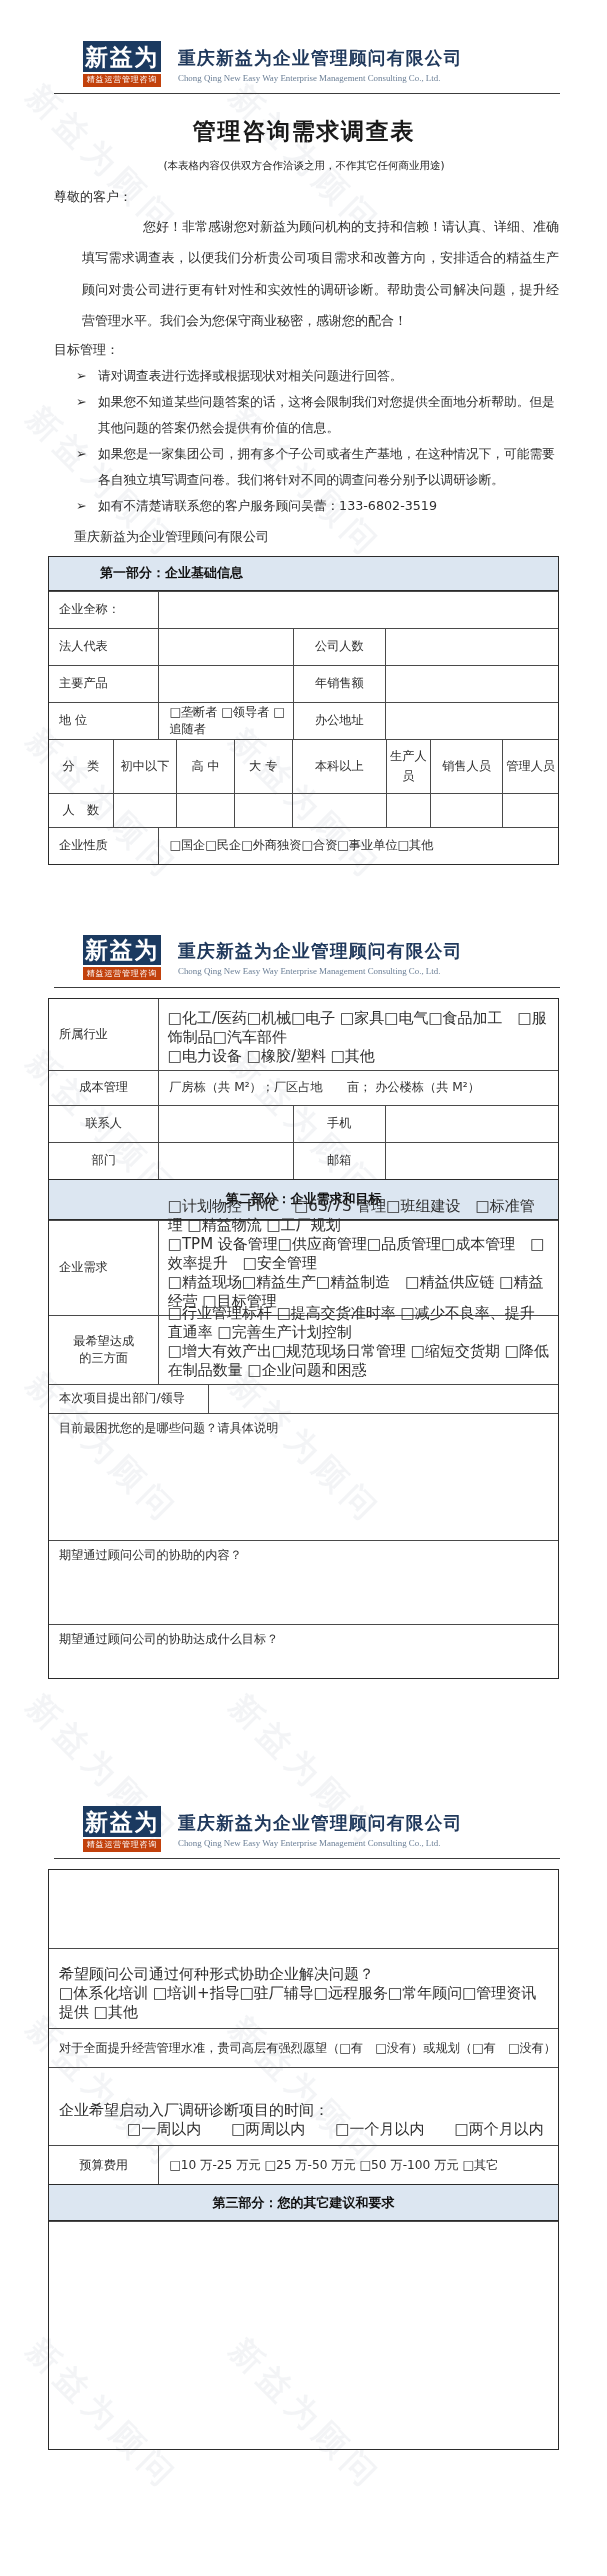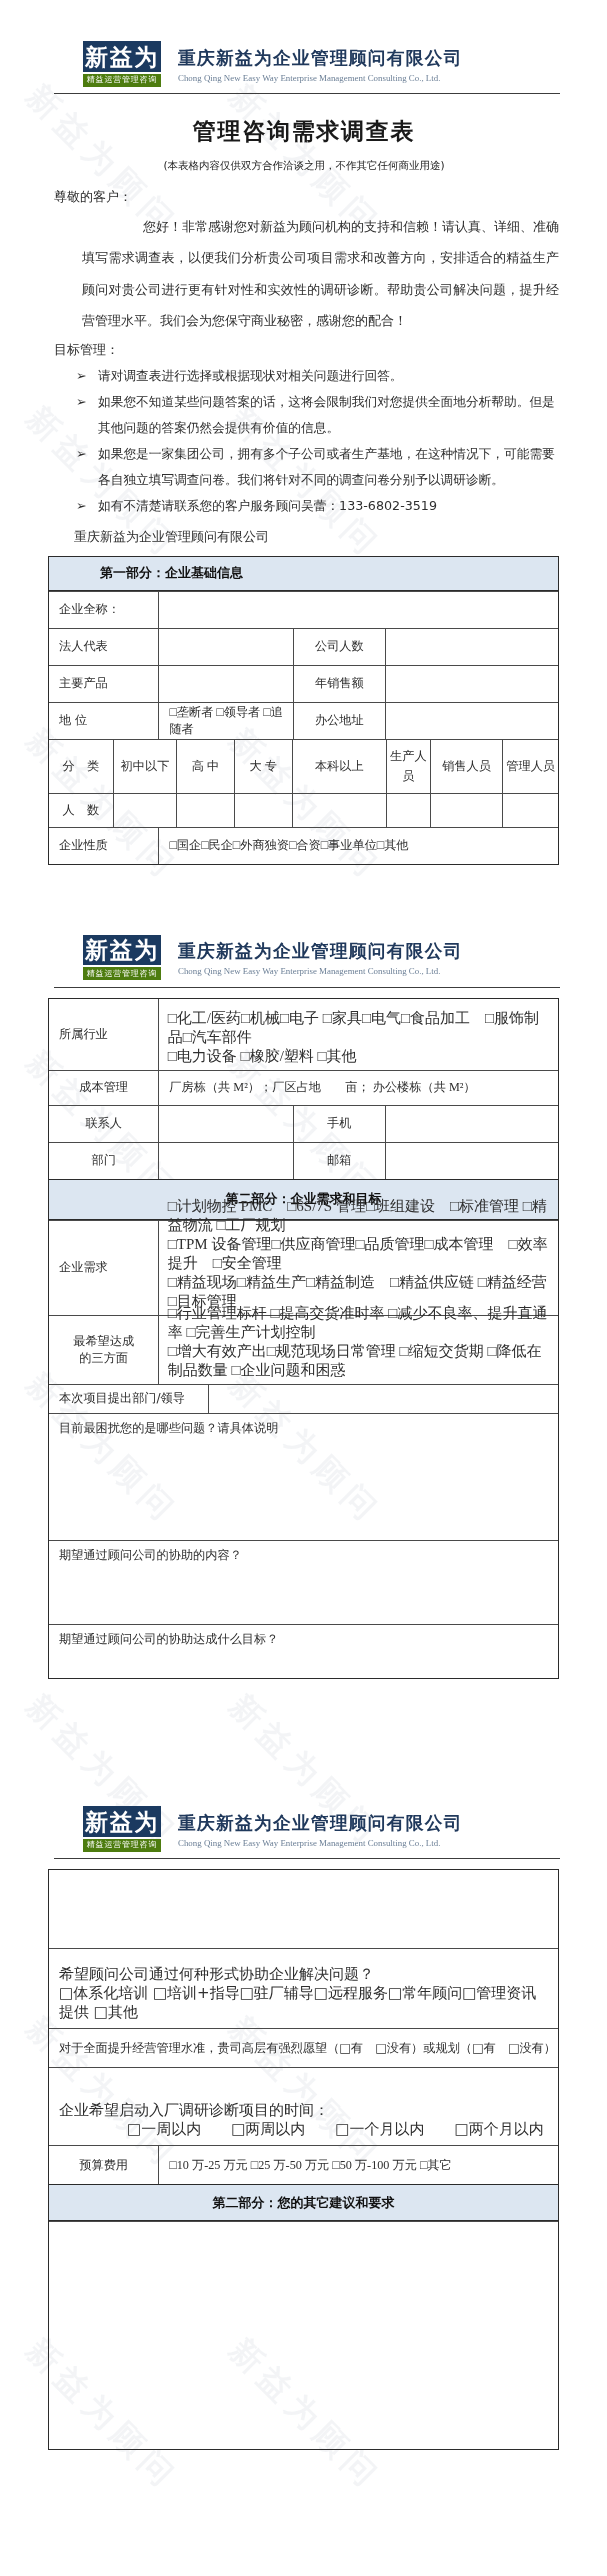--- a/index.html
+++ b/index.html
@@ -13,21 +13,21 @@
               display:flex; flex-wrap:wrap; overflow:hidden; }
   .wm { width:203px; height:322px; display:flex; align-items:center; justify-content:center; }
   .wm span { transform:rotate(45deg); font-size:32px; font-weight:bold;
              color:#93a0b1; opacity:.10; letter-spacing:7.6px; white-space:nowrap; }
   
   .doc { position:relative; z-index:1; padding-top:18.6px; }
   .pg-header { display:flex; align-items:flex-end; gap:17px; margin-left:83px; height:68px; }
   .logo { width:78px; }
   .logo-main { background:#1b3a60; color:#fff; text-align:center; font-weight:bold;
                font-size:23px; letter-spacing:1.7px; padding:4.2px 0 3.4px; line-height:1; }
-  .logo-sub  { background:#4d7c0f; color:#fff; text-align:center; font-size:8px;
+  .logo-sub  { background:#c2410c; color:#fff; text-align:center; font-size:8px;
                letter-spacing:0.8px; margin-top:1.7px; padding:1.7px 0; line-height:1.2; }
   .cmp { padding-bottom:3.4px; }
   .cmp-cn { color:#20395c; font-size:17.7px; font-weight:600; letter-spacing:1.3px; }
   .cmp-en { color:#6b7f96; font-size:8.9px; margin-top:3.4px;
             font-family:"Liberation Serif","DejaVu Serif",serif; }
   .rule { margin:6.8px 0 0 54px; width:506px; border-top:1.7px solid #3c3c3c; }
   .form-title { text-align:center; font-size:23px; font-weight:bold; color:#1a1a1a;
                 margin-top:22px; letter-spacing:1.7px; }
   .form-subtitle { text-align:center; font-size:10.5px; color:#222; margin-top:11.8px; }
   .salutation { margin:15px 0 0 54px; font-size:13px; color:#2e2e2e; }
@@ -38,21 +38,21 @@
   .bullet { display:flex; font-size:12.7px; line-height:2.05; color:#2e2e2e; }
   .bullet .bi { width:22px; flex:0 0 22px; }
   .signature { margin:8.4px 0 0 74px; font-size:13px; color:#2e2e2e; }
   
   .tbl { width:511px; margin:10px 0 0 48px; border:1.7px solid #2b2b2b; background:transparent; }
   .trow { display:flex; }
   .trow + .trow { border-top:0.8px solid #4a4a4a; }
   .trow.sec { background:#dce6f1; border-top:1.7px solid #2b2b2b; border-bottom:0.8px solid #2b2b2b; }
   .trow.sec:first-child { border-top:none; border-bottom:0.8px solid #2b2b2b; }
   .tcell { min-height:100%; }
-  .tcell + .tcell { border-left:0.8px solid #4a4a4a;font-family:Liberation Serif, serif; }
+  .tcell + .tcell { border-left:0.8px solid #4a4a4a; }
   .lab { display:flex; align-items:center; padding-left:10px; font-size:12.2px; color:#2e2e2e; }
   .lab.c { justify-content:center; padding-left:0; text-align:center; }
   .sec-title { display:flex; align-items:center; font-weight:bold; font-size:13px;
                color:#111; width:100%; }
   .sec-title.left { padding-left:23px;margin-left:28px; }
   .sec-title.center { justify-content:center; }
   .opts { display:flex; flex-direction:column; justify-content:flex-end;
           padding:3.4px 8.4px; font-size:15px; color:#2e2e2e; }
   .qcell { padding:6.8px 10px; font-size:12.2px; color:#2e2e2e; width:100%; }
   .fill {}
@@ -344,21 +344,21 @@
       <div class="tcell opts" style="width:511px;padding:6.8px 10px">
         <div>企业希望启动入厂调研诊断项目的时间：</div>
         <div style="padding-left:68px">□一周以内　　□两周以内　　□一个月以内　　□两个月以内</div>
       </div>
     </div>
     <div class="trow" style="height:39px">
       <div class="tcell lab c" style="width:110px">预算费用</div>
       <div class="tcell lab" style="width:402px">□10 万-25 万元 □25 万-50 万元 □50 万-100 万元 □其它</div>
     </div>
     <div class="trow sec" style="height:37px">
-      <div class="sec-title center">第二部分：您的其它建议和要求</div>
+      <div class="sec-title center">第三部分：您的其它建议和要求</div>
     </div>
     <div class="trow" style="height:228px">
       <div class="tcell qcell"></div>
     </div>
   </div>
 
 </div>
 
 
 </body></html>

